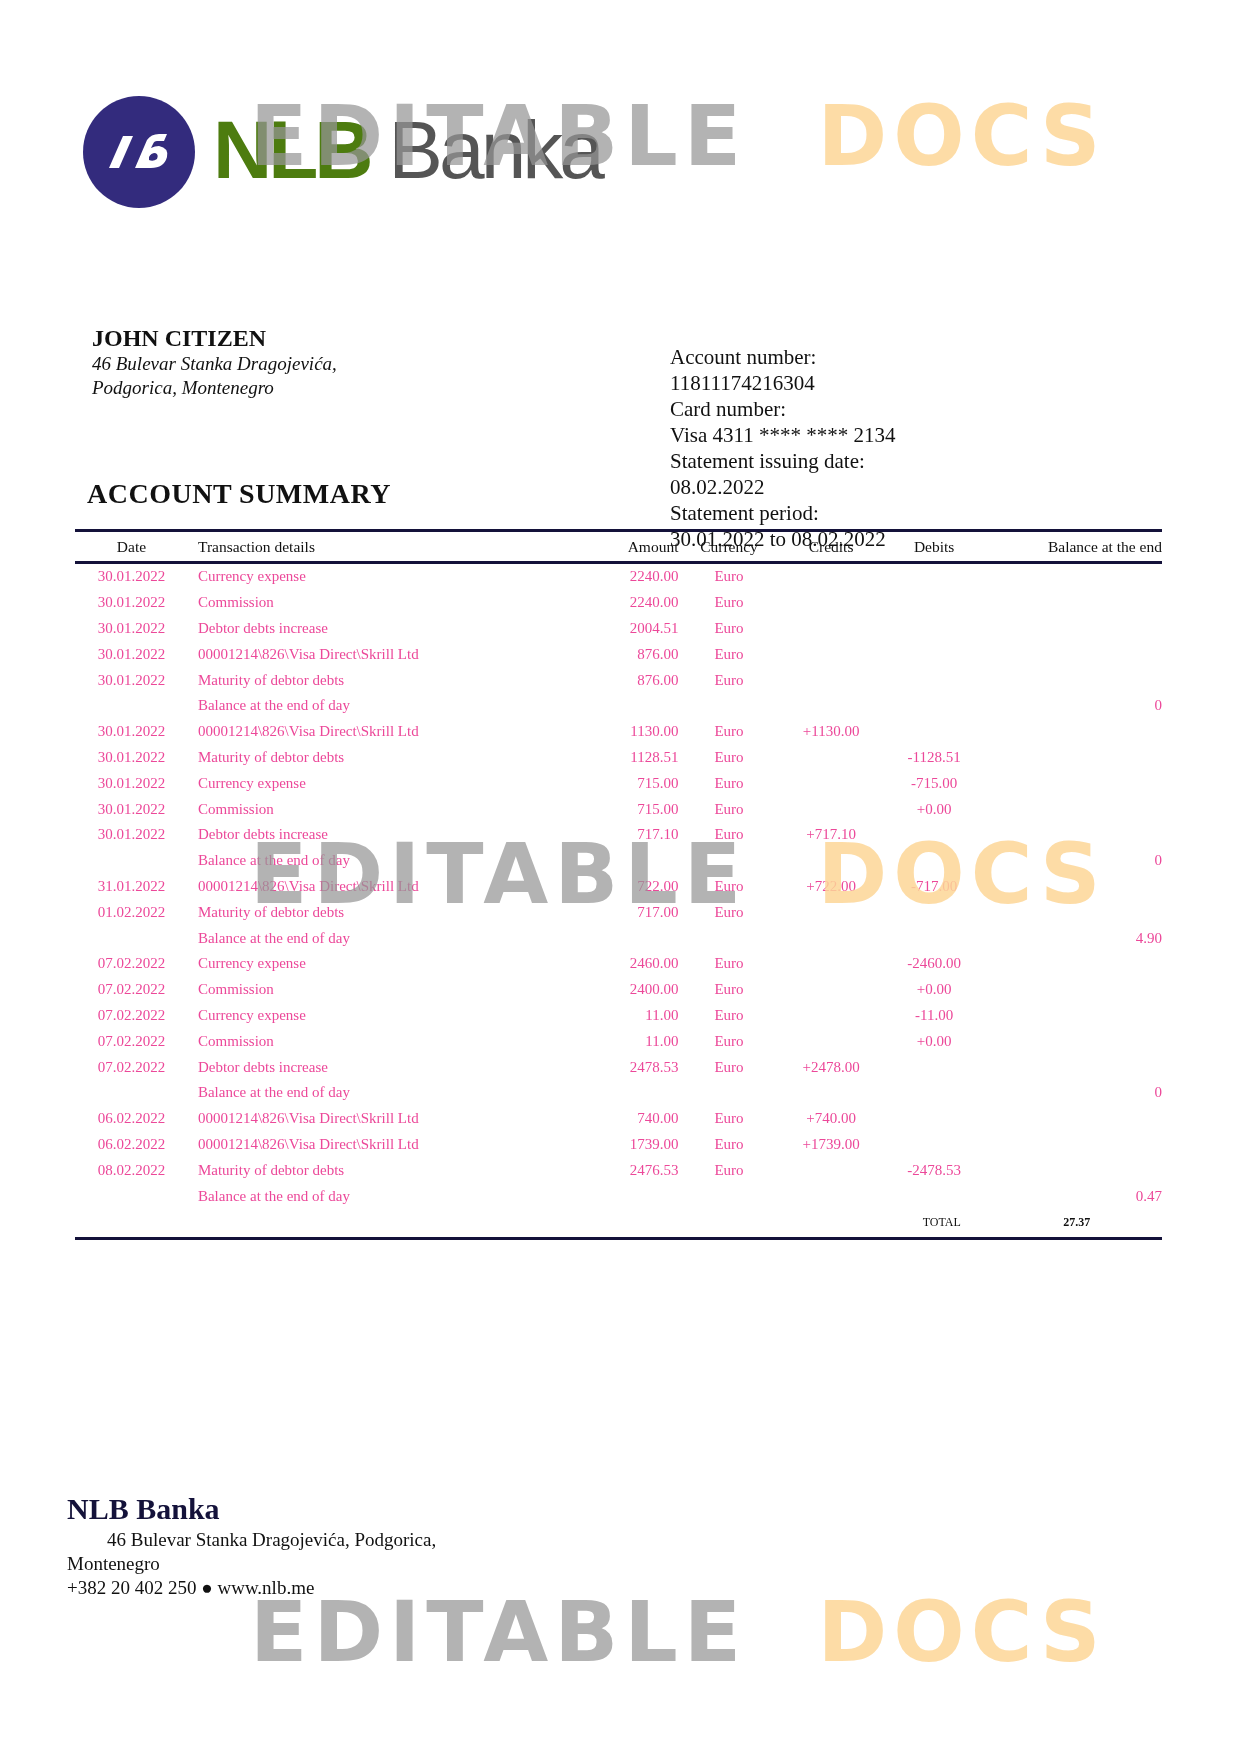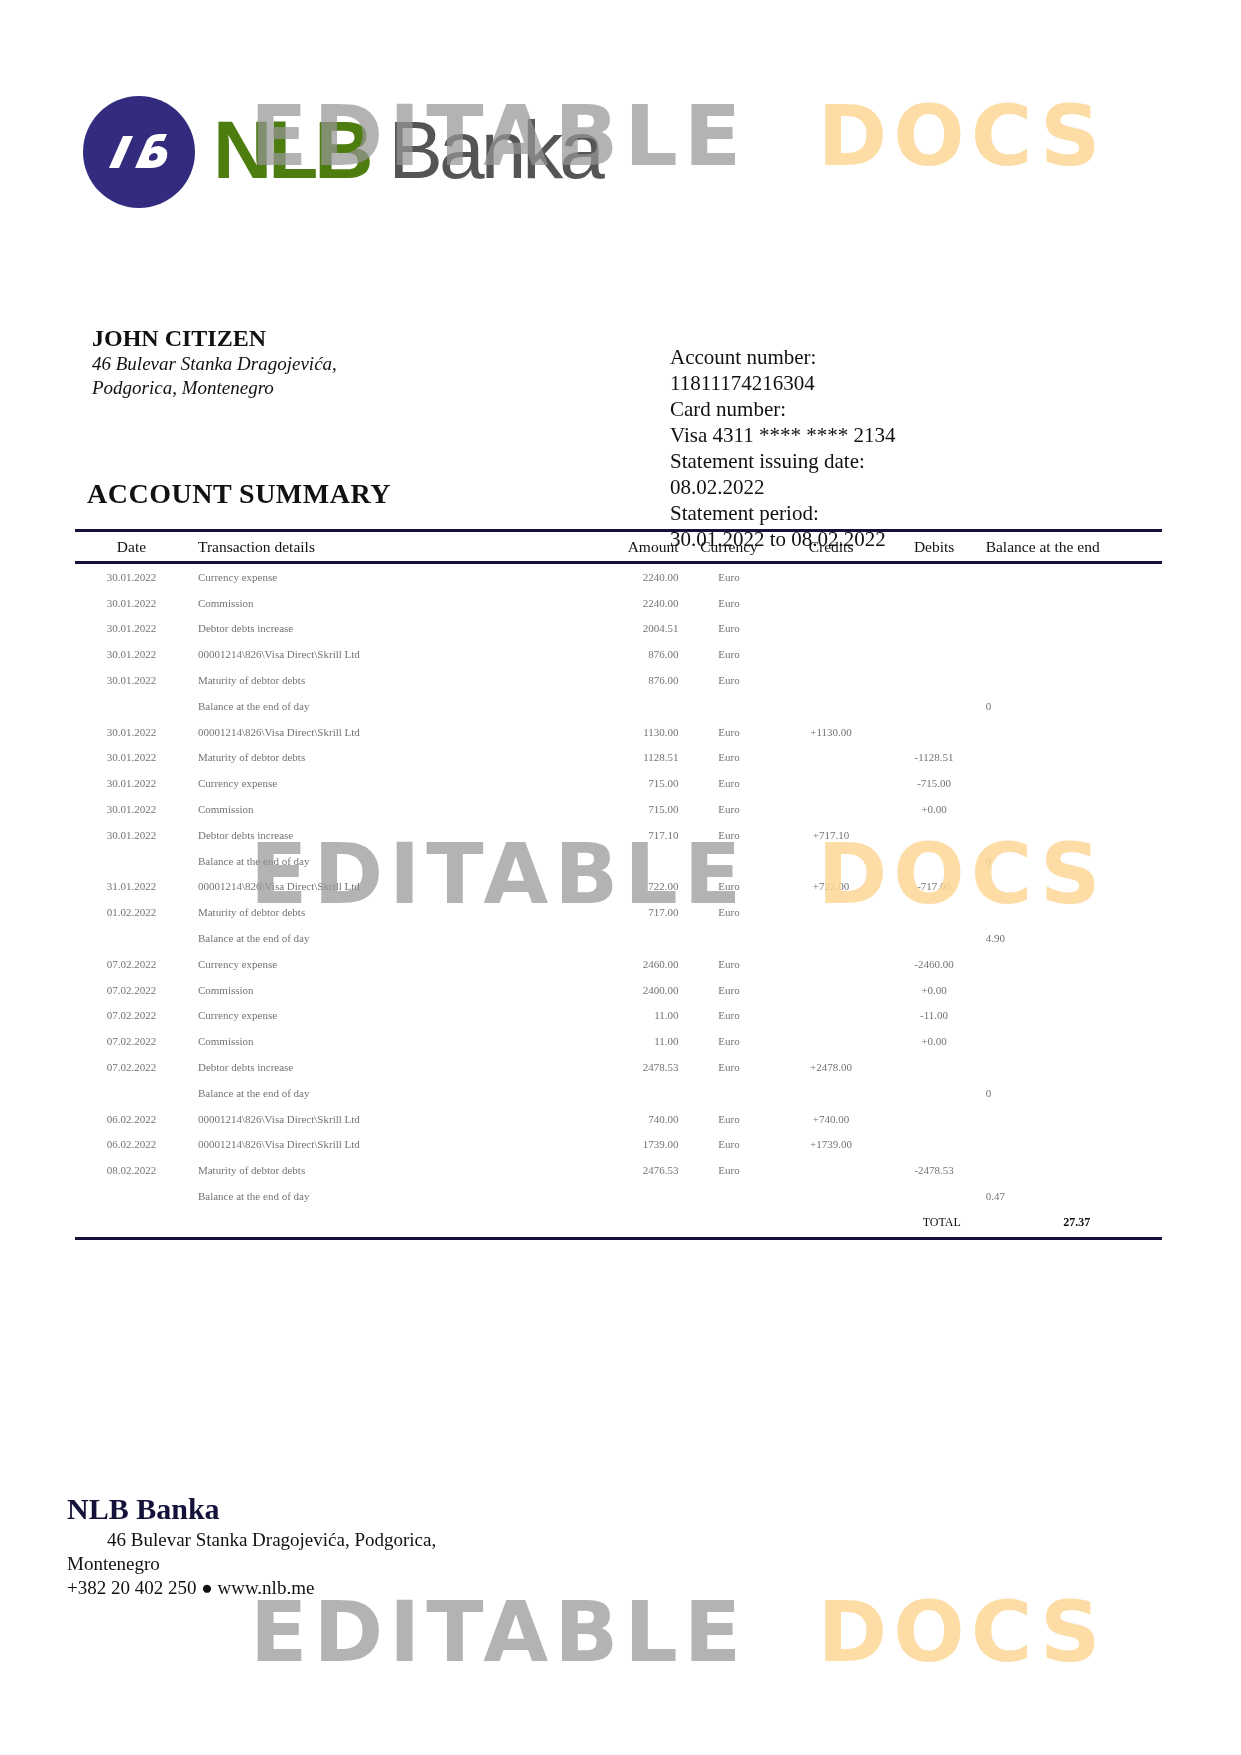--- a/index.html
+++ b/index.html
@@ -31,28 +31,28 @@
   .info .row { display: flex; flex-direction: column; }
   .info .lbl { width: 222px; }
 
   .summary-title { left: 87px; top: 478px; font-size: 28px; font-weight: bold; letter-spacing: 0.5px; }
 
   
   .tbl { left: 75px; top: 529px; width: 1087px; }
   .rule { height: 3px; background: #14123a; }
   .thead, .trow { display: flex; font-size: 15px; }
   .thead { height: 29px; align-items: center; font-weight: normal; color: #111; font-size: 15.5px; }
-  .trow { height: 25.8px; align-items: center; color: #737373; font-size: 11px; }
+  .trow { height: 25.8px; align-items: center; color: #ec4899; font-size: 15px; }
   .c-date { width: 114px; text-align: center; }
   .c-det { width: 355px; padding-left: 10px; }
   .c-amt { width: 130px; text-align: right; }
   .c-cur { width: 102px; text-align: center; }
   .c-cr { width: 104px; text-align: center; }
   .c-db { width: 104px; text-align: center; }
-  .c-bal { width: 178px; text-align: left; }
+  .c-bal { width: 178px; text-align: right; }
   .total-row { height: 28px; display: flex; align-items: center; font-size: 12px; color: #111; }
   .total-row .lbl { margin-left: 817px; width: 104px; text-align: center; }
   .total-row .val { width: 178px; text-align: center; font-weight: bold; }
 
   
   .f-name { left: 67px; top: 1492px; font-size: 30px; font-weight: bold; color: #14123a; }
   .f-line { left: 67px; font-size: 19px; color: #111; }
 </style>
 </head>
 <body>

